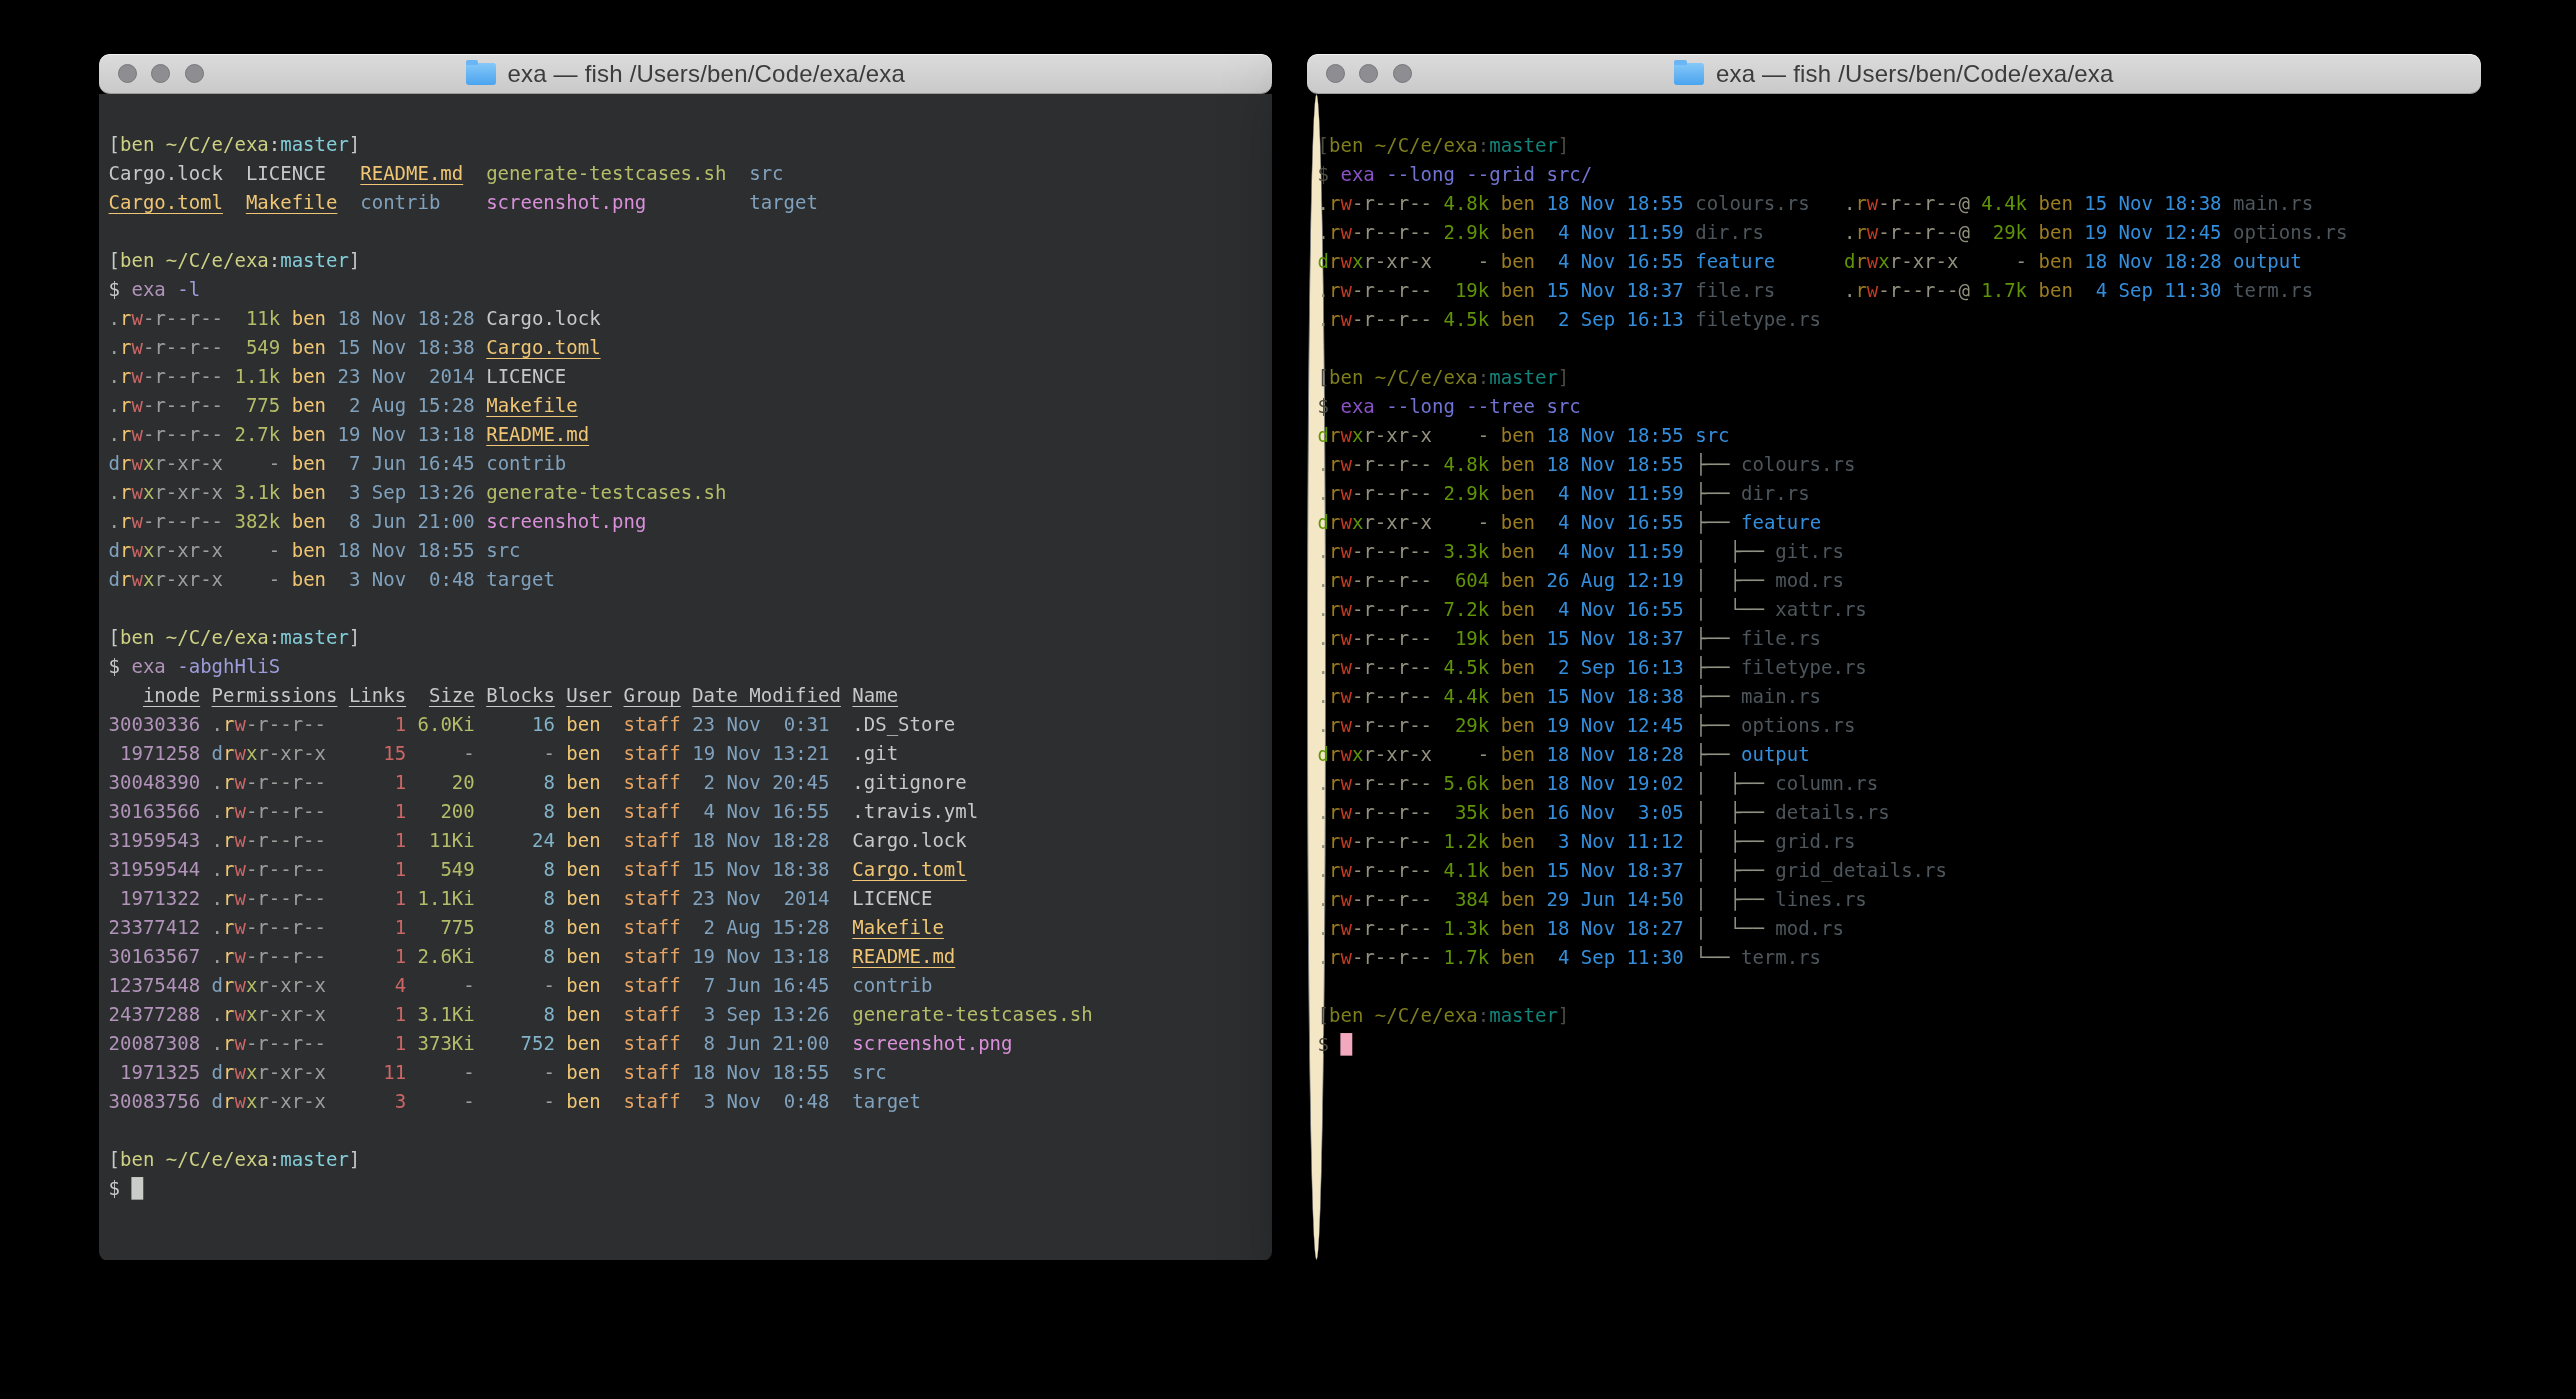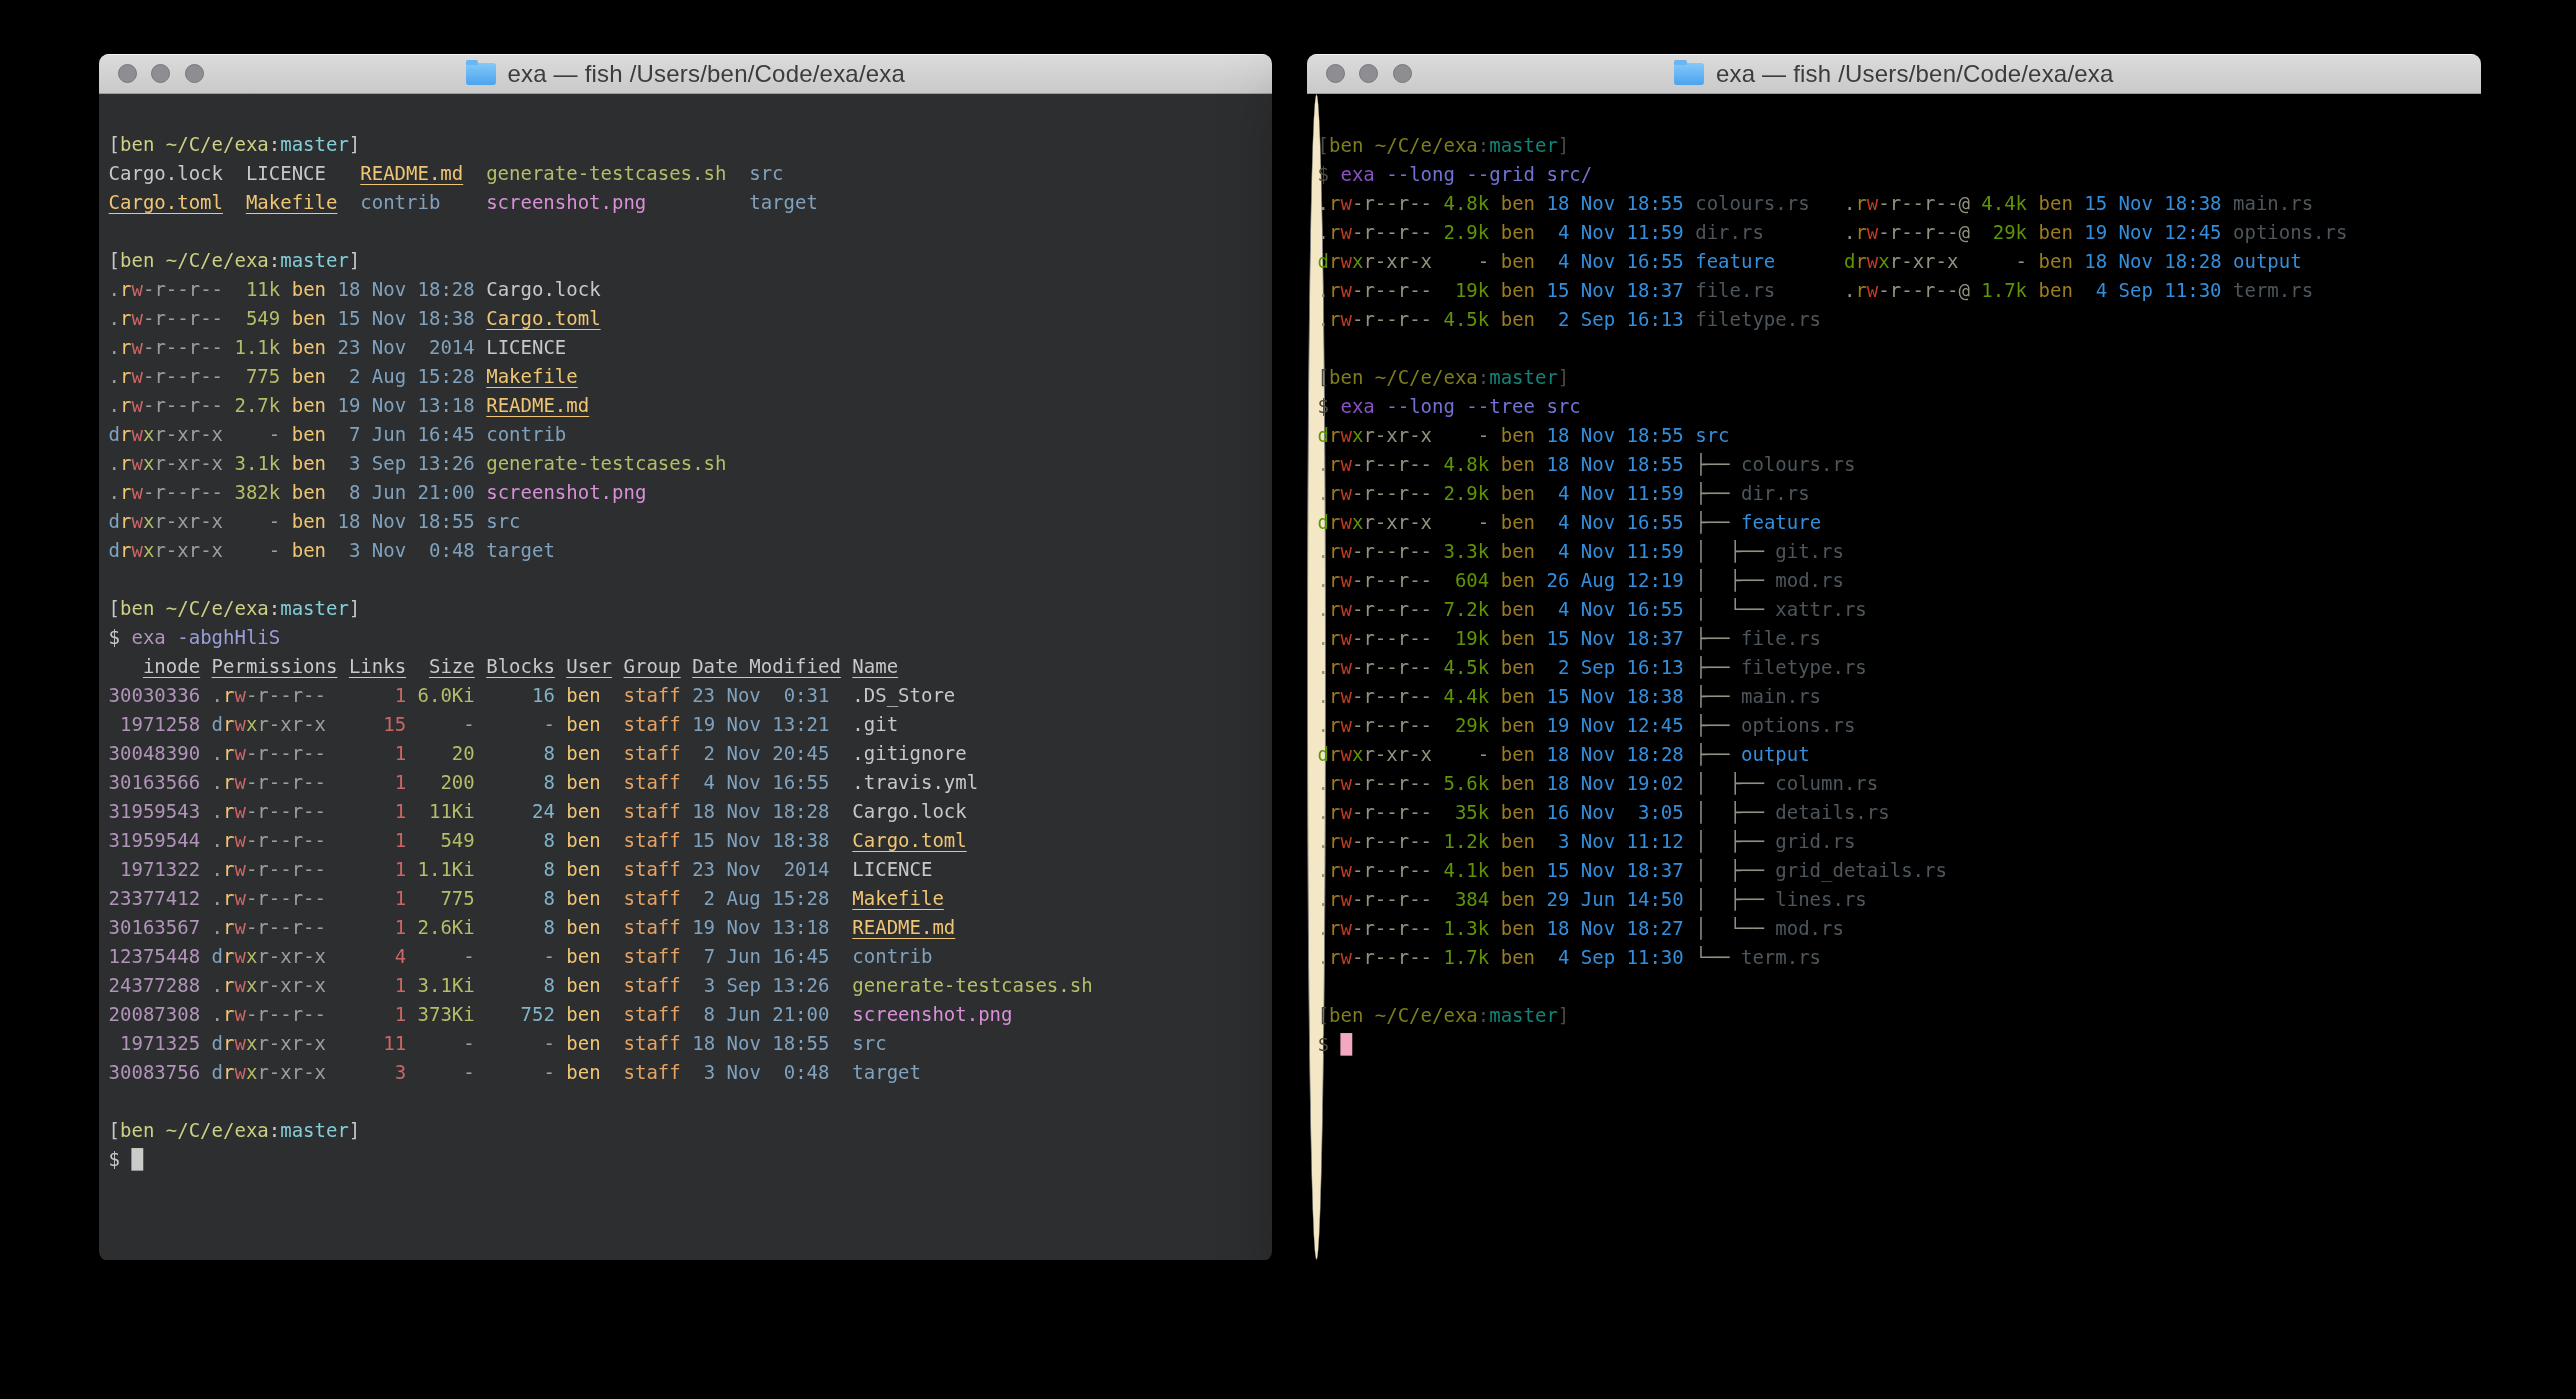--- a/index.html
+++ b/index.html
@@ -13,21 +13,21 @@
     border-radius:9.6px; overflow:hidden;
     box-shadow: 0 35px 77px rgba(0,0,0,0.70), 0 3.8px 17px rgba(0,0,0,0.55);
   }
   .window.left  { left:99px;  }
   .window.right { left:1307px; width:1174px; }
   .titlebar {
     position:relative; height:40px;
     background:linear-gradient(#dcdcdc,#c9c9c9);
     border-bottom:1px solid #9c9c9c;
     box-shadow: inset 0 1px 0 rgba(255,255,255,0.65);
-    display:flex; align-items:center; justify-content:center;
+    display:flex; align-items:center; justify-content:center;border-radius:11px;
   }
   .lights { position:absolute; left:19px; top:0; height:100%; display:flex; align-items:center; gap:14.4px; }
   .light {
     width:19px; height:19px; border-radius:50%;
     background:#8e8e92; border:1px solid #76767a; display:inline-block;
   }
   .titlewrap { display:flex; align-items:center; gap:11.5px; }
   .foldericon {
     position:relative; width:30px; height:22px; margin-top:1.9px;
     background:linear-gradient(#85c8f8,#4ba4ef);
@@ -64,20 +64,21 @@
         <span class="foldericon"></span>
         <span class="titletext">exa — fish  /Users/ben/Code/exa/exa</span>
       </div>
     </header>
     <div class="term dark" id="term-left">
         <div class="tline"><span style="color: rgb(198, 201, 199);">[</span><span style="color: rgb(206, 208, 132);">ben ~/C/e/exa</span><span style="color: rgb(198, 201, 199);">:</span><span style="color: rgb(132, 205, 217);">master</span><span style="color: rgb(198, 201, 199);">]</span></div>
         <div class="tline"><span style="color: rgb(198, 201, 199);">Cargo.lock</span><span>  </span><span style="color: rgb(198, 201, 199);">LICENCE</span><span>   </span><span style="color: rgb(240, 198, 116); text-decoration: underline;">README.md</span><span>  </span><span style="color: rgb(181, 189, 104);">generate-testcases.sh</span><span>  </span><span style="color: rgb(129, 162, 190);">src</span></div>
         <div class="tline"><span style="color: rgb(240, 198, 116); text-decoration: underline;">Cargo.toml</span><span>  </span><span style="color: rgb(240, 198, 116); text-decoration: underline;">Makefile</span><span>  </span><span style="color: rgb(129, 162, 190);">contrib</span><span>    </span><span style="color: rgb(217, 143, 217);">screenshot.png</span><span>         </span><span style="color: rgb(129, 162, 190);">target</span></div>
         <div class="tline"> </div>
         <div class="tline"><span style="color: rgb(198, 201, 199);">[</span><span style="color: rgb(206, 208, 132);">ben ~/C/e/exa</span><span style="color: rgb(198, 201, 199);">:</span><span style="color: rgb(132, 205, 217);">master</span><span style="color: rgb(198, 201, 199);">]</span></div>
+        <div class="tline"><span style="color: rgb(198, 201, 199);">$ </span><span style="color: rgb(178, 148, 187);">exa</span><span> </span><span style="color: rgb(157, 157, 219);">-l</span></div>
         <div class="tline"><span style="color: rgb(154, 160, 155);">.</span><span style="color: rgb(240, 198, 116);">r</span><span style="color: rgb(204, 102, 102);">w</span><span style="color: rgb(154, 160, 155);">-r--r--</span><span>  </span><span style="color: rgb(181, 189, 104);">11k</span><span> </span><span style="color: rgb(240, 198, 116);">ben</span><span> </span><span style="color: rgb(129, 162, 190);">18 Nov 18:28</span><span> </span><span style="color: rgb(198, 201, 199);">Cargo.lock</span></div>
         <div class="tline"><span style="color: rgb(154, 160, 155);">.</span><span style="color: rgb(240, 198, 116);">r</span><span style="color: rgb(204, 102, 102);">w</span><span style="color: rgb(154, 160, 155);">-r--r--</span><span>  </span><span style="color: rgb(181, 189, 104);">549</span><span> </span><span style="color: rgb(240, 198, 116);">ben</span><span> </span><span style="color: rgb(129, 162, 190);">15 Nov 18:38</span><span> </span><span style="color: rgb(240, 198, 116); text-decoration: underline;">Cargo.toml</span></div>
         <div class="tline"><span style="color: rgb(154, 160, 155);">.</span><span style="color: rgb(240, 198, 116);">r</span><span style="color: rgb(204, 102, 102);">w</span><span style="color: rgb(154, 160, 155);">-r--r--</span><span> </span><span style="color: rgb(181, 189, 104);">1.1k</span><span> </span><span style="color: rgb(240, 198, 116);">ben</span><span> </span><span style="color: rgb(129, 162, 190);">23 Nov  2014</span><span> </span><span style="color: rgb(198, 201, 199);">LICENCE</span></div>
         <div class="tline"><span style="color: rgb(154, 160, 155);">.</span><span style="color: rgb(240, 198, 116);">r</span><span style="color: rgb(204, 102, 102);">w</span><span style="color: rgb(154, 160, 155);">-r--r--</span><span>  </span><span style="color: rgb(181, 189, 104);">775</span><span> </span><span style="color: rgb(240, 198, 116);">ben</span><span> </span><span style="color: rgb(129, 162, 190);"> 2 Aug 15:28</span><span> </span><span style="color: rgb(240, 198, 116); text-decoration: underline;">Makefile</span></div>
         <div class="tline"><span style="color: rgb(154, 160, 155);">.</span><span style="color: rgb(240, 198, 116);">r</span><span style="color: rgb(204, 102, 102);">w</span><span style="color: rgb(154, 160, 155);">-r--r--</span><span> </span><span style="color: rgb(181, 189, 104);">2.7k</span><span> </span><span style="color: rgb(240, 198, 116);">ben</span><span> </span><span style="color: rgb(129, 162, 190);">19 Nov 13:18</span><span> </span><span style="color: rgb(240, 198, 116); text-decoration: underline;">README.md</span></div>
         <div class="tline"><span style="color: rgb(129, 162, 190);">d</span><span style="color: rgb(240, 198, 116);">r</span><span style="color: rgb(204, 102, 102);">w</span><span style="color: rgb(181, 189, 104);">x</span><span style="color: rgb(154, 160, 155);">r-xr-x</span><span>    </span><span style="color: rgb(154, 160, 155);">-</span><span> </span><span style="color: rgb(240, 198, 116);">ben</span><span> </span><span style="color: rgb(129, 162, 190);"> 7 Jun 16:45</span><span> </span><span style="color: rgb(129, 162, 190);">contrib</span></div>
         <div class="tline"><span style="color: rgb(154, 160, 155);">.</span><span style="color: rgb(240, 198, 116);">r</span><span style="color: rgb(204, 102, 102);">w</span><span style="color: rgb(181, 189, 104);">x</span><span style="color: rgb(154, 160, 155);">r-xr-x</span><span> </span><span style="color: rgb(181, 189, 104);">3.1k</span><span> </span><span style="color: rgb(240, 198, 116);">ben</span><span> </span><span style="color: rgb(129, 162, 190);"> 3 Sep 13:26</span><span> </span><span style="color: rgb(181, 189, 104);">generate-testcases.sh</span></div>
         <div class="tline"><span style="color: rgb(154, 160, 155);">.</span><span style="color: rgb(240, 198, 116);">r</span><span style="color: rgb(204, 102, 102);">w</span><span style="color: rgb(154, 160, 155);">-r--r--</span><span> </span><span style="color: rgb(181, 189, 104);">382k</span><span> </span><span style="color: rgb(240, 198, 116);">ben</span><span> </span><span style="color: rgb(129, 162, 190);"> 8 Jun 21:00</span><span> </span><span style="color: rgb(217, 143, 217);">screenshot.png</span></div>
         <div class="tline"><span style="color: rgb(129, 162, 190);">d</span><span style="color: rgb(240, 198, 116);">r</span><span style="color: rgb(204, 102, 102);">w</span><span style="color: rgb(181, 189, 104);">x</span><span style="color: rgb(154, 160, 155);">r-xr-x</span><span>    </span><span style="color: rgb(154, 160, 155);">-</span><span> </span><span style="color: rgb(240, 198, 116);">ben</span><span> </span><span style="color: rgb(129, 162, 190);">18 Nov 18:55</span><span> </span><span style="color: rgb(129, 162, 190);">src</span></div>
         <div class="tline"><span style="color: rgb(129, 162, 190);">d</span><span style="color: rgb(240, 198, 116);">r</span><span style="color: rgb(204, 102, 102);">w</span><span style="color: rgb(181, 189, 104);">x</span><span style="color: rgb(154, 160, 155);">r-xr-x</span><span>    </span><span style="color: rgb(154, 160, 155);">-</span><span> </span><span style="color: rgb(240, 198, 116);">ben</span><span> </span><span style="color: rgb(129, 162, 190);"> 3 Nov  0:48</span><span> </span><span style="color: rgb(129, 162, 190);">target</span></div>

